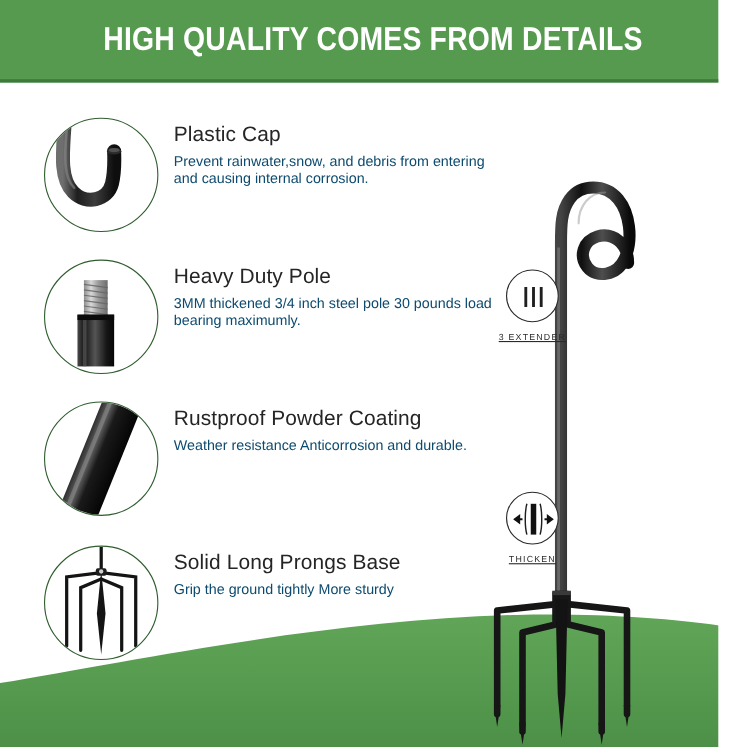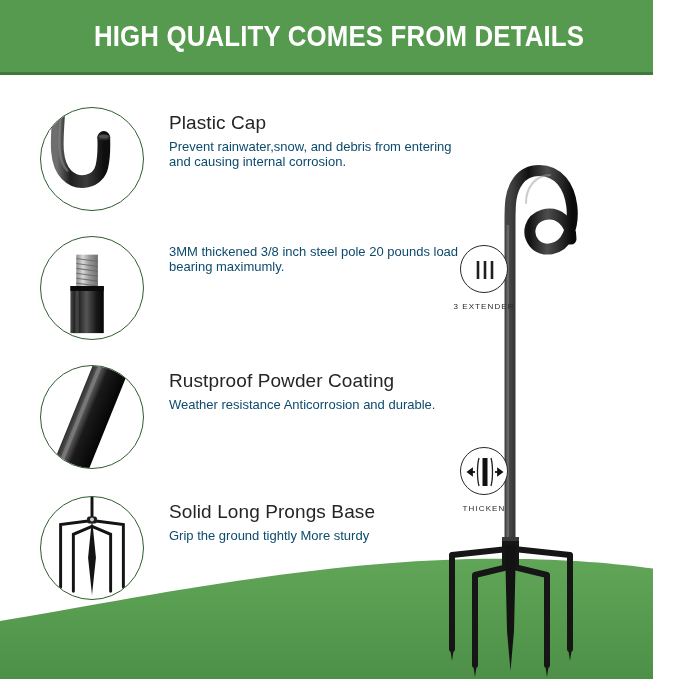--- a/index.html
+++ b/index.html
@@ -38,21 +38,21 @@
   .f3{top:421px;}
 
   .f-circle{
     position:absolute;left:40px;top:0;width:104px;height:104px;
     border-radius:50%;
     border:1px solid #2f5d2e;
     box-sizing:border-box;
     overflow:hidden;
     background:#fff;
   }
-  .f-text{position:absolute;left:169px;top:4px;width:290px;}
+  .f-text{position:absolute;left:158px;top:4px;width:290px;}
   .f-title{
     font-size:19px;color:#252525;font-weight:normal;
     letter-spacing:.1px;line-height:24px;white-space:nowrap;
   }
   .f-desc{
     font-size:13px;color:#0c4a6e;line-height:15px;margin-top:4px;
     letter-spacing:0;
   }
 
   
@@ -71,20 +71,21 @@
   .b2{left:437px;top:447px;}
   .badge-circle{
     width:48px;height:48px;border-radius:50%;
     border:1.6px solid #2a2a2a;box-sizing:border-box;
     margin:0 auto;position:relative;background:#fff;
   }
   .badge-label{
     margin-top:9px;font-size:8px;color:#2a2a2a;
     letter-spacing:1.1px;white-space:nowrap;
     font-family:"Liberation Sans", sans-serif;
+    text-decoration:underline;
   }
   .badge-circle svg{position:absolute;left:0;top:0;}
 </style>
 </head>
 <body>
 
 <div class="page">
 
   <div class="banner">
     <div class="banner-title">HIGH QUALITY COMES FROM DETAILS</div>
@@ -152,21 +153,22 @@
             <path d="M36,37 L58,40"></path>
               <path d="M36,42 L58,45"></path>
               <path d="M36,47 L58,50"></path>
           </g>
           <rect x="30" y="50" width="34" height="48" fill="url(#pl2)"></rect>
           <rect x="30" y="50" width="34" height="5" fill="#0a0a0a"></rect>
           <rect x="35" y="55" width="3.4" height="43" fill="#7a7a7a" opacity=".45"></rect>
         </svg>
       </div>
       <div class="f-text">
-        <div class="f-desc">3MM thickened 3/8 inch steel pole 20 pounds load bearing maximumly.</div>
+        <div class="f-title">Heavy Duty Pole</div>
+        <div class="f-desc">3MM thickened 3/4 inch steel pole 30 pounds load bearing maximumly.</div>
       </div>
     </div>
 
     <div class="feature f3">
       <div class="f-circle">
         <svg class="art" viewBox="0 0 104 104">
           <g fill="none" stroke="#141414" stroke-width="3" stroke-linecap="round">
             <path d="M52,0 L52,22"></path>
             <path d="M52,24 L20,28 L20,92"></path>
             <path d="M52,24 L84,28 L84,92"></path>

